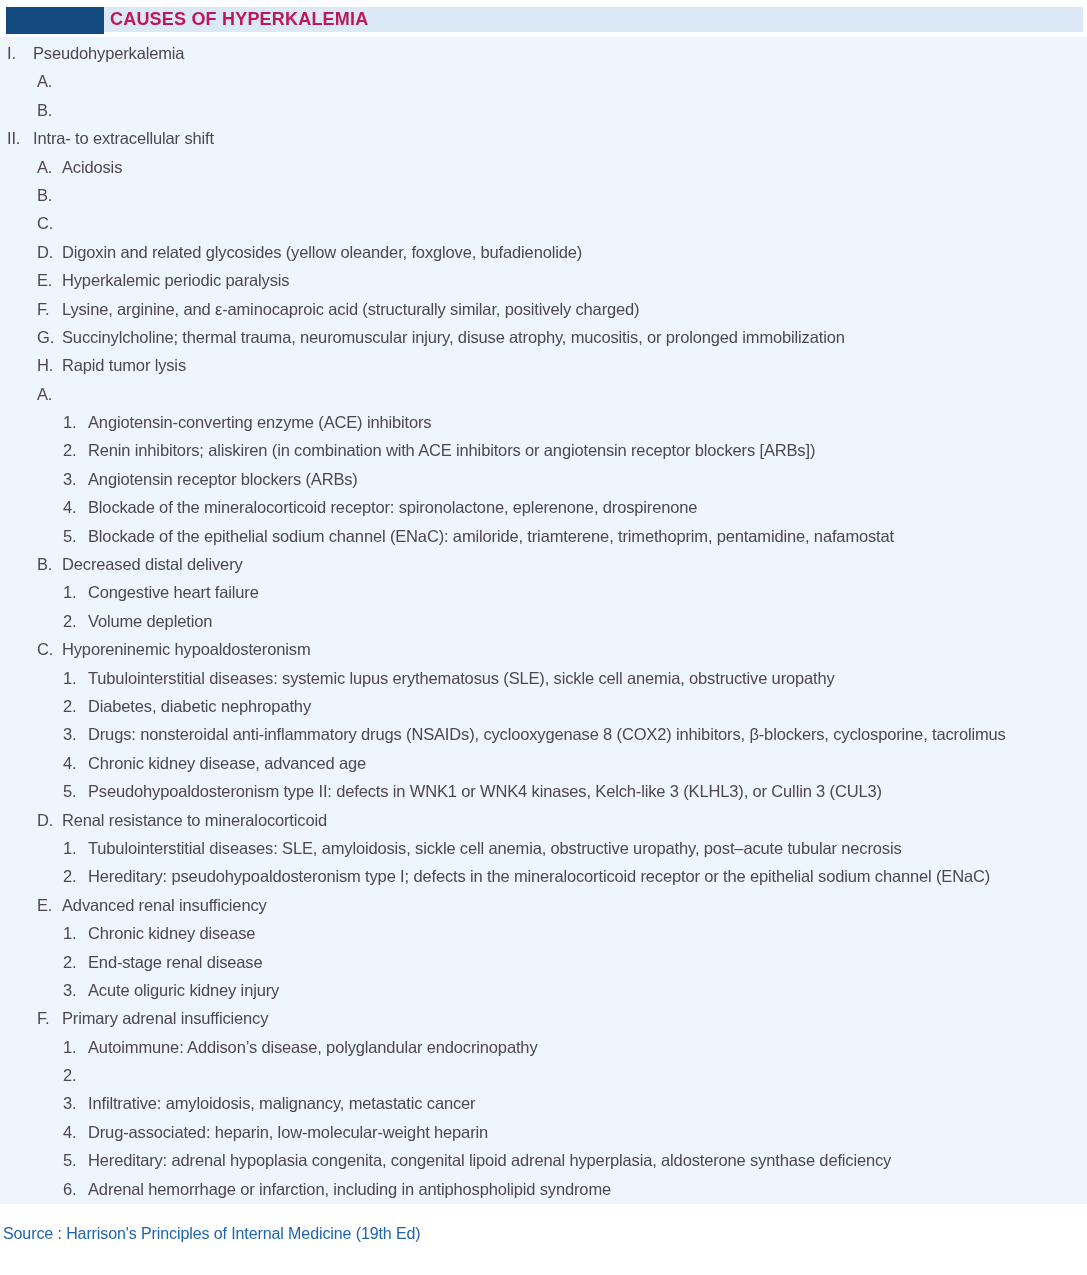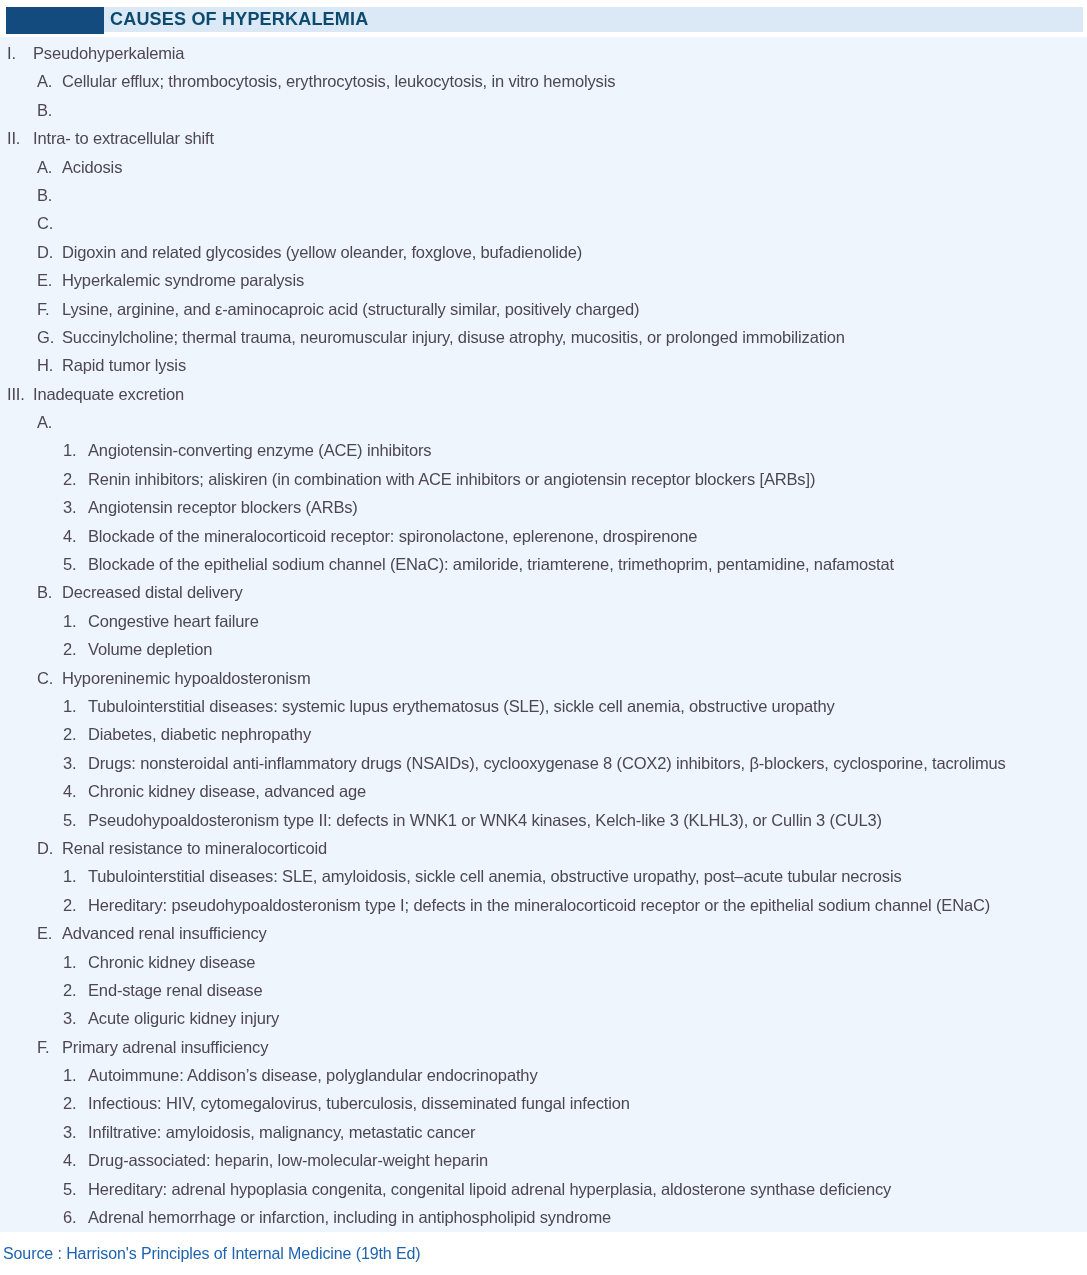--- a/index.html
+++ b/index.html
@@ -37,21 +37,21 @@
   }
   .header-title {
     position: absolute;
     left: 110px;
     top: 0;
     height: 25px;
     line-height: 25px;
     font-size: 18px;
     font-weight: bold;
     letter-spacing: 0.2px;
-    color: #0c4a6e;
+    color: #be185d;
   }
   
   .panel {
     margin-top: 3px;
     background: #eff5fc;
     padding: 2px 0 1px 0;
   }
   .row {
     display: flex;
     height: 28.4px;
@@ -64,21 +64,21 @@
   .lbl { flex: 0 0 auto; }
   .txt { flex: 0 0 auto; }
   .lvl1 { padding-left: 7px;  }
   .lvl1 .lbl { width: 26px; }
   .lvl2 { padding-left: 37px; }
   .lvl2 .lbl { width: 25px; }
   .lvl3 { padding-left: 63px; }
   .lvl3 .lbl { width: 25px; }
   
   .source {
-    margin: 13px 0 0 3px;
+    margin: 21px 0 0 3px;
     font-size: 16px;
     letter-spacing: -0.1px;
     color: #1e63b0;
   }
 </style>
 </head>
 <body>
 
 <div class="header">
   <div class="header-strip"></div>
@@ -86,21 +86,20 @@
   <div class="header-title">CAUSES OF HYPERKALEMIA</div>
 </div>
 
 <div class="panel">
     <div class="row lvl1">
       <span class="lbl">I.</span>
       <span class="txt">Pseudohyperkalemia</span>
     </div>
     <div class="row lvl2">
       <span class="lbl">A.</span>
-      <span class="txt">Cellular efflux; thrombocytosis, erythrocytosis, leukocytosis, in vitro hemolysis</span>
     </div>
     <div class="row lvl2">
       <span class="lbl">B.</span>
     </div>
     <div class="row lvl1">
       <span class="lbl">II.</span>
       <span class="txt">Intra- to extracellular shift</span>
     </div>
     <div class="row lvl2">
       <span class="lbl">A.</span>
@@ -111,38 +110,34 @@
     </div>
     <div class="row lvl2">
       <span class="lbl">C.</span>
     </div>
     <div class="row lvl2">
       <span class="lbl">D.</span>
       <span class="txt">Digoxin and related glycosides (yellow oleander, foxglove, bufadienolide)</span>
     </div>
     <div class="row lvl2">
       <span class="lbl">E.</span>
-      <span class="txt">Hyperkalemic syndrome paralysis</span>
+      <span class="txt">Hyperkalemic periodic paralysis</span>
     </div>
     <div class="row lvl2">
       <span class="lbl">F.</span>
       <span class="txt">Lysine, arginine, and ε-aminocaproic acid (structurally similar, positively charged)</span>
     </div>
     <div class="row lvl2">
       <span class="lbl">G.</span>
       <span class="txt">Succinylcholine; thermal trauma, neuromuscular injury, disuse atrophy, mucositis, or prolonged immobilization</span>
     </div>
     <div class="row lvl2">
       <span class="lbl">H.</span>
       <span class="txt">Rapid tumor lysis</span>
     </div>
-    <div class="row lvl1">
-      <span class="lbl">III.</span>
-      <span class="txt">Inadequate excretion</span>
-    </div>
     <div class="row lvl2">
       <span class="lbl">A.</span>
     </div>
     <div class="row lvl3">
       <span class="lbl">1.</span>
       <span class="txt">Angiotensin-converting enzyme (ACE) inhibitors</span>
     </div>
     <div class="row lvl3">
       <span class="lbl">2.</span>
       <span class="txt">Renin inhibitors; aliskiren (in combination with ACE inhibitors or angiotensin receptor blockers [ARBs])</span>
@@ -226,21 +221,20 @@
     <div class="row lvl2">
       <span class="lbl">F.</span>
       <span class="txt">Primary adrenal insufficiency</span>
     </div>
     <div class="row lvl3">
       <span class="lbl">1.</span>
       <span class="txt">Autoimmune: Addison’s disease, polyglandular endocrinopathy</span>
     </div>
     <div class="row lvl3">
       <span class="lbl">2.</span>
-      <span class="txt">Infectious: HIV, cytomegalovirus, tuberculosis, disseminated fungal infection</span>
     </div>
     <div class="row lvl3">
       <span class="lbl">3.</span>
       <span class="txt">Infiltrative: amyloidosis, malignancy, metastatic cancer</span>
     </div>
     <div class="row lvl3">
       <span class="lbl">4.</span>
       <span class="txt">Drug-associated: heparin, low-molecular-weight heparin</span>
     </div>
     <div class="row lvl3">

